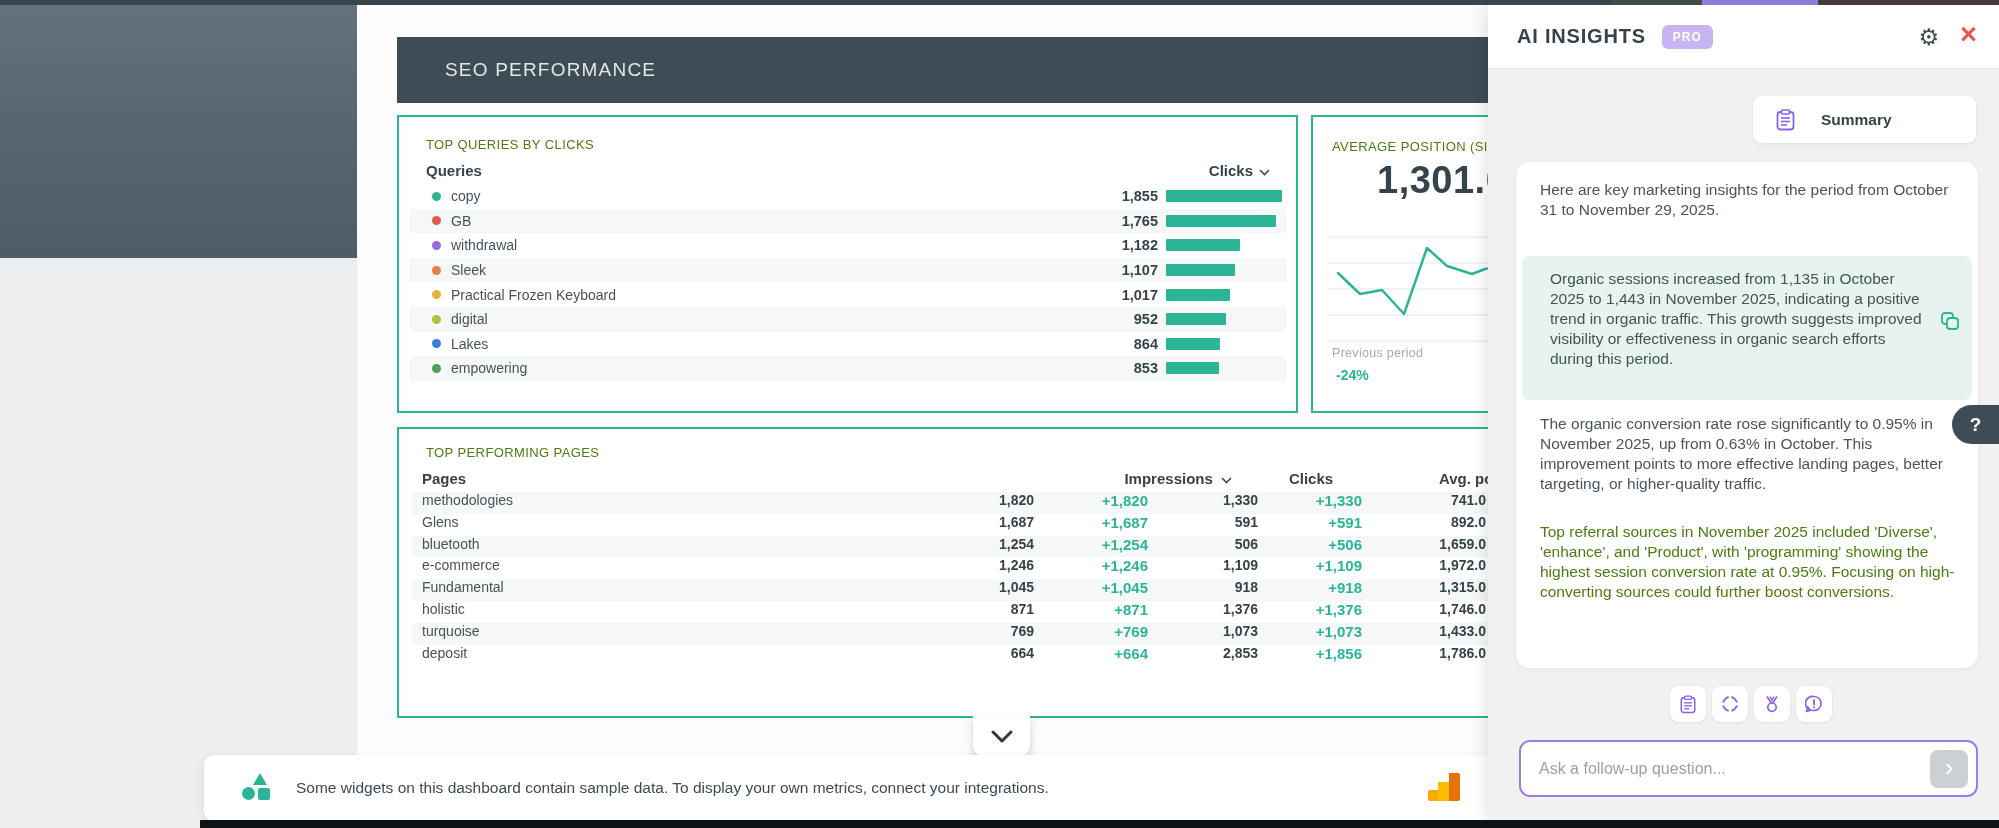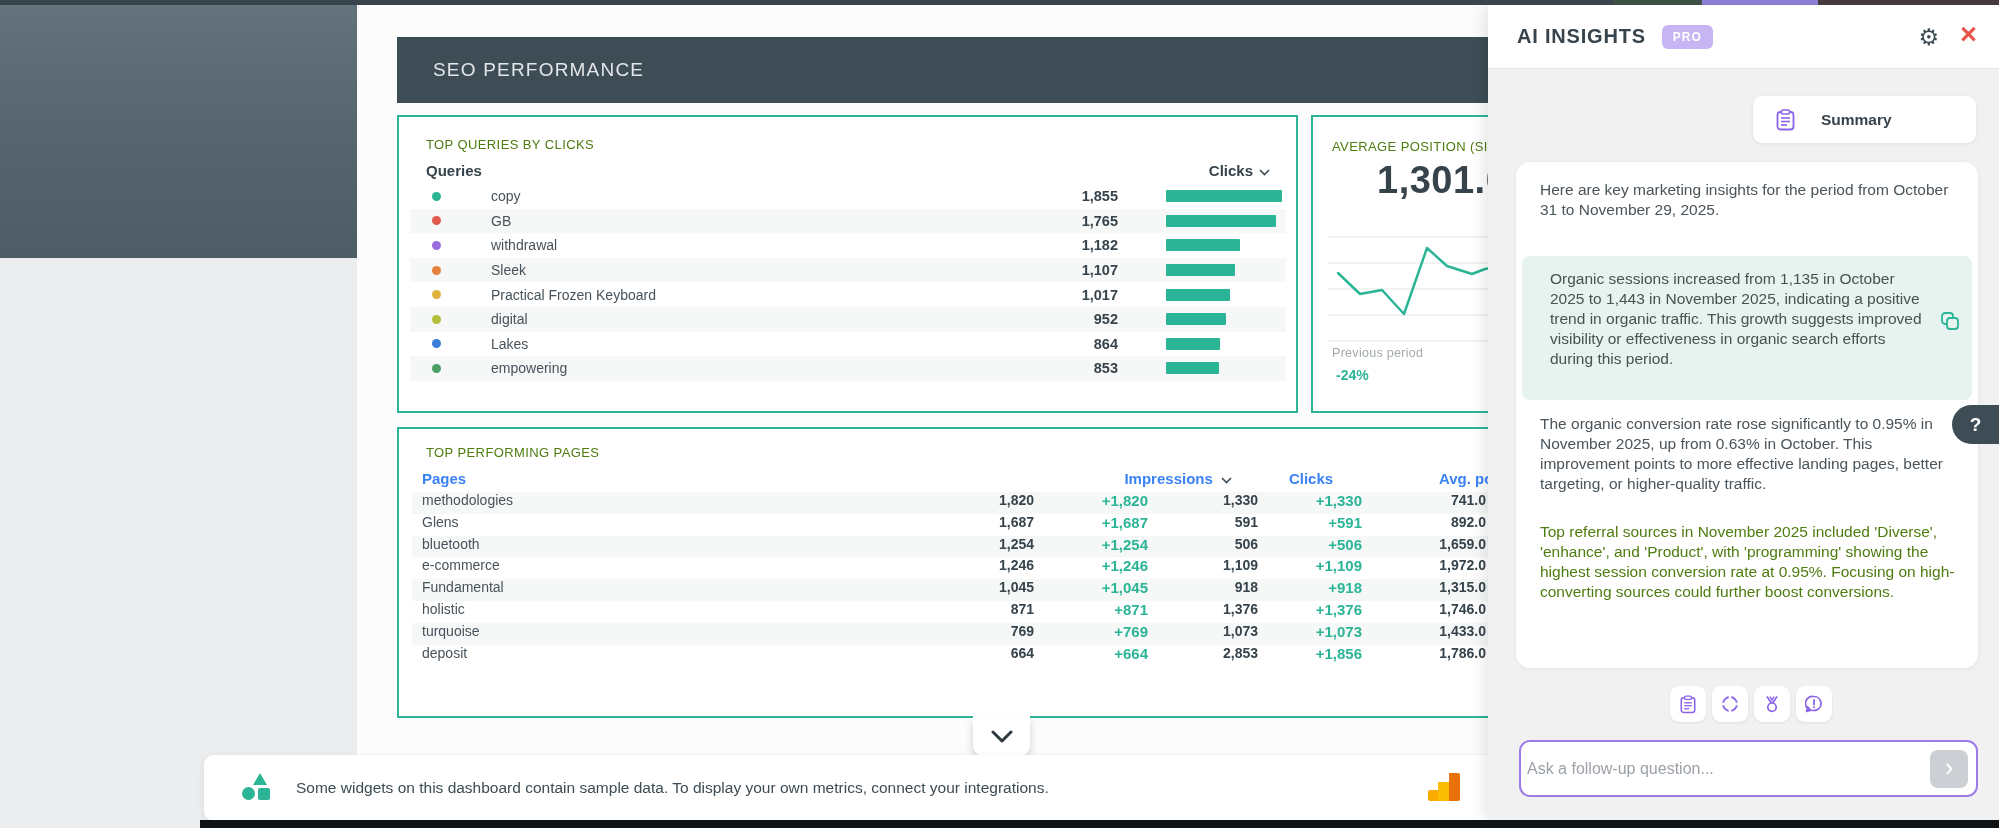--- a/index.html
+++ b/index.html
@@ -11,51 +11,51 @@
   .top-strip .seg { position:absolute; top:0; height:5px; }
 
   
   .left-hero { position:absolute; left:0; top:5px; width:357px; height:253px; background:linear-gradient(180deg,#64737b 0%,#57666f 45%,#4d5c65 100%); }
   .main-card-bg { position:absolute; left:357px; top:5px; width:1131px; height:823px; background:#fcfcfd; }
 
   
   .main-clip { position:absolute; left:0; top:0; width:1488px; height:828px; overflow:hidden; }
 
   .seo-bar { position:absolute; left:397px; top:37px; width:1163px; height:66px; background:#3d4c55; display:flex; align-items:center; }
-  .seo-bar .t { margin-left:36px; font-size:19px; letter-spacing:1.2px; color:#e3e7e9; font-weight:400; }
+  .seo-bar .t { margin-left:48px; font-size:19px; letter-spacing:1.2px; color:#e3e7e9; font-weight:400; }
 
   .widget { position:absolute; background:#fff; border:2px solid #2bb596; }
   .w-title { font-size:13px; letter-spacing:.4px; color:#4d7c0f; font-weight:500; }
 
   
   #w-queries { left:397px; top:115px; width:901px; height:298px; }
   #w-queries .w-title { position:absolute; left:27px; top:20px; }
   .q-heads { position:absolute; left:27px; right:26px; top:45px; display:flex; justify-content:space-between; font-weight:bold; font-size:15px; color:#36434b; }
   .q-heads .ch { display:inline-block; margin-left:6px; }
   .q-rows { position:absolute; left:11px; right:10px; top:67px; }
-  .q-row { display:flex; align-items:center; height:24.6px; padding:0 4px 0 22px;gap:40px; }
+  .q-row { display:flex; align-items:center; height:24.6px; padding:0 4px 0 22px; }
   .q-row:nth-child(even) { background:#f6f7f7; }
   .q-dot { width:9px; height:9px; border-radius:50%; margin-right:10px; flex:none; }
   .q-label { flex:1; font-size:14px; color:#47525a; }
   .q-val { width:92px; text-align:right; font-weight:bold; font-size:14.5px; color:#36434b; }
   .q-barwrap { width:124px; padding-left:8px; }
   .q-bar { height:12px; background:#2bb596; border-radius:1px; }
 
   
   #w-avg { left:1311px; top:115px; width:250px; height:298px; }
   #w-avg .w-title { position:absolute; left:19px; top:22px; white-space:nowrap; }
   .avg-num { position:absolute; left:64px; top:42px; font-size:38px; font-weight:bold; color:#36434b; letter-spacing:.5px; white-space:nowrap; }
   .avg-chart { position:absolute; left:15px; top:115px; }
   .avg-prev { position:absolute; left:19px; top:229px; font-size:12.5px; color:#a2aaae; letter-spacing:.3px; }
   .avg-delta { position:absolute; left:23px; top:250px; font-size:14px; font-weight:bold; color:#2bb596; }
 
   
   #w-pages { left:397px; top:427px; width:1163px; height:291px; }
   #w-pages .w-title { position:absolute; left:27px; top:16px; }
-  .p-heads { position:absolute; left:13px; top:41px; width:1120px; display:flex; font-weight:bold; font-size:15px; color:#3b82f6; }
+  .p-heads { position:absolute; left:13px; top:41px; width:1120px; display:flex; font-weight:bold; font-size:15px; color:#404040; }
   .p-heads .h-name { flex:1; padding-left:10px; }
   .p-heads .h-imp { width:196px; text-align:right; }
   .p-heads .h-clicks { width:158px; text-align:center; }
   .p-heads .h-avg { width:142px; padding-left:49px; white-space:nowrap; overflow:visible; }
   .p-rows { position:absolute; left:13px; top:63px; width:1120px; }
   .p-row { display:flex; align-items:flex-start; height:21.8px; font-size:14px;gap:28px; }
   .p-row:nth-child(odd) { background:#f6f7f7; }
   .p-name { flex:1; padding-left:10px; color:#47525a; }
   .num { font-weight:bold; color:#36434b; text-align:right; }
   .c-iv { width:110px; }
@@ -97,21 +97,21 @@
   .msg-highlight { position:absolute; left:6px; top:94px; width:450px; height:144px; background:#e7f3ee; border-radius:8px; }
   .msg-highlight .txt { position:absolute; left:28px; top:13px; width:372px; font-size:15.5px; line-height:20px; color:#45544f; }
   .copy-btn { position:absolute; right:12px; top:55px; cursor:pointer; }
   .msg-p2 { position:absolute; left:24px; top:252px; width:418px; font-size:15.5px; line-height:20px; color:#4a545a; }
   .msg-p3 { position:absolute; left:24px; top:360px; width:418px; font-size:15.5px; line-height:20px; color:#4d7c0f; }
 
   .tool-row { position:absolute; left:182px; top:681px; display:flex; gap:6px; }
   .tool-btn { width:36px; height:36px; background:#fff; border-radius:9px; box-shadow:0 1px 3px rgba(0,0,0,.08); display:flex; align-items:center; justify-content:center; cursor:pointer; }
 
   .ask-box { position:absolute; left:31px; top:735px; width:459px; height:57px; background:#fff; border:2px solid #9c7de7; border-radius:11px; display:flex; align-items:center; }
-  .ask-input { flex:1; border:none; outline:none; font-size:16px; color:#3c4b54; margin-left:6px; font-family:"Liberation Sans","DejaVu Sans",sans-serif; background:transparent; }
+  .ask-input { flex:1; border:none; outline:none; font-size:16px; color:#3c4b54; margin-left:18px; font-family:"Liberation Sans","DejaVu Sans",sans-serif; background:transparent; }
   .ask-input::placeholder { color:#9ba1a7; }
   .send-btn { width:38px; height:38px; background:#ccd0d4; border-radius:8px; margin-right:8px; flex:none; display:flex; align-items:center; justify-content:center; color:#fff; font-size:26px; line-height:1; cursor:pointer; padding-bottom:4px; }
 
   .help-pill { position:absolute; left:1952px; top:405px; width:47px; height:39px; background:#3d4c55; border-radius:20px 0 0 20px; z-index:30; color:#fff; font-size:19px; font-weight:bold; display:flex; align-items:center; justify-content:center; cursor:pointer; }
 
   .bottom-strip { position:absolute; left:200px; top:820px; width:1799px; height:8px; background:#101315; z-index:40; }
 </style>
 </head>
 <body>
 

